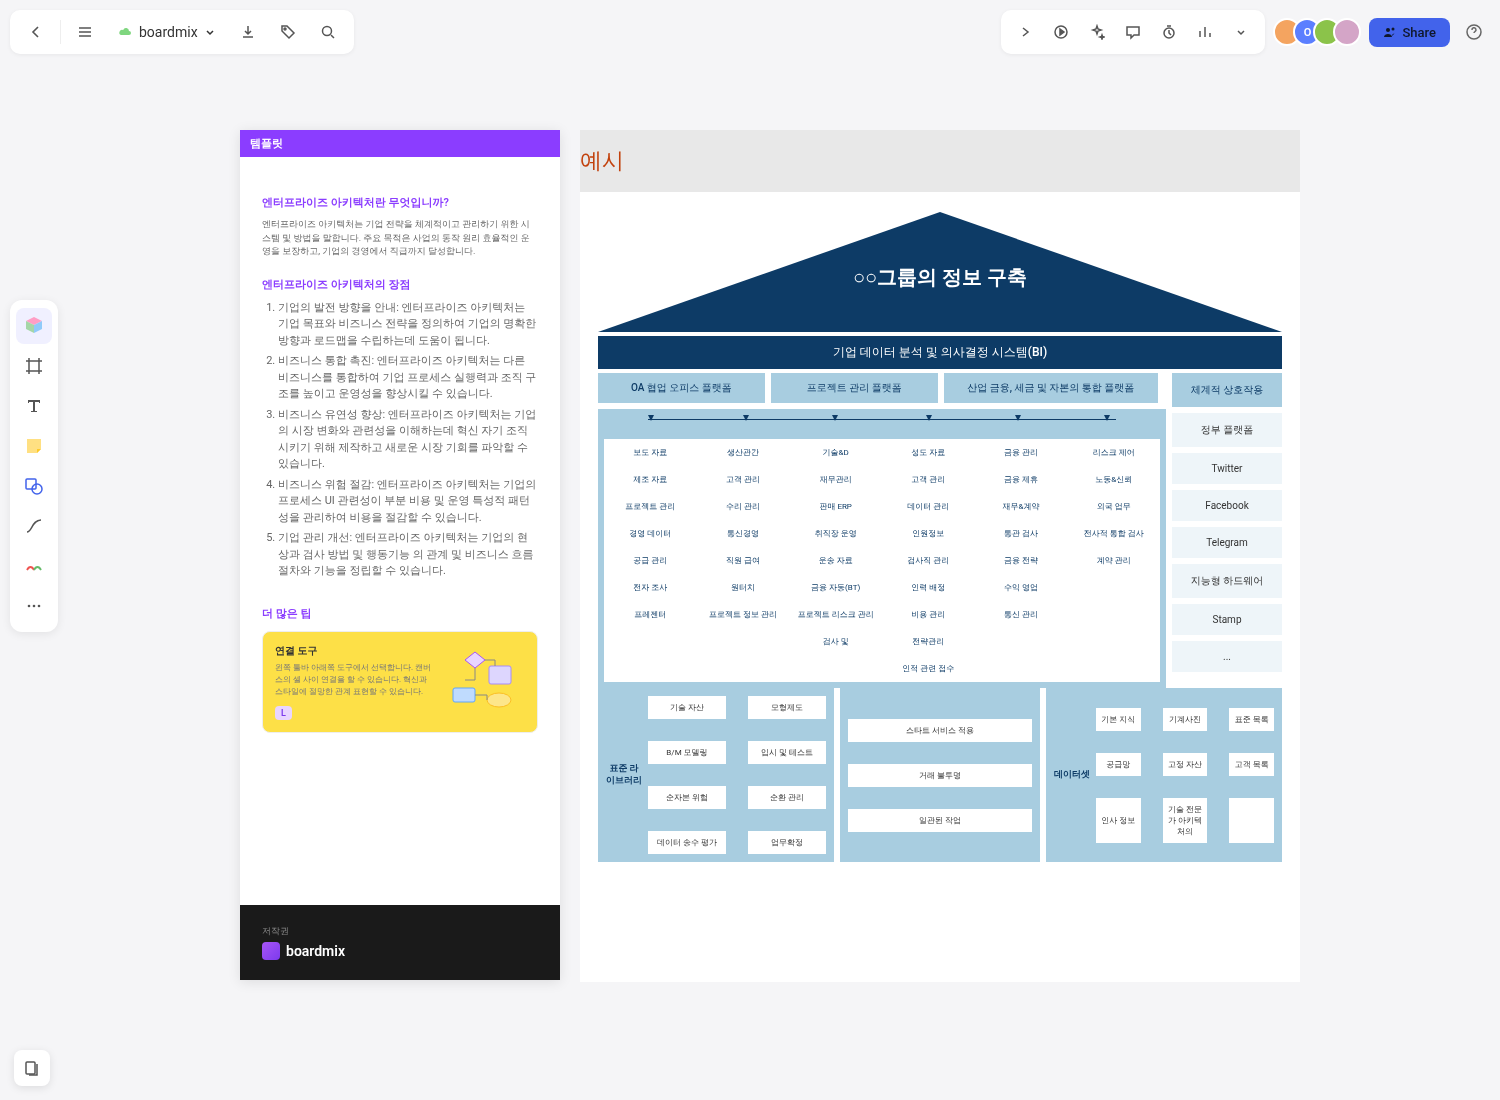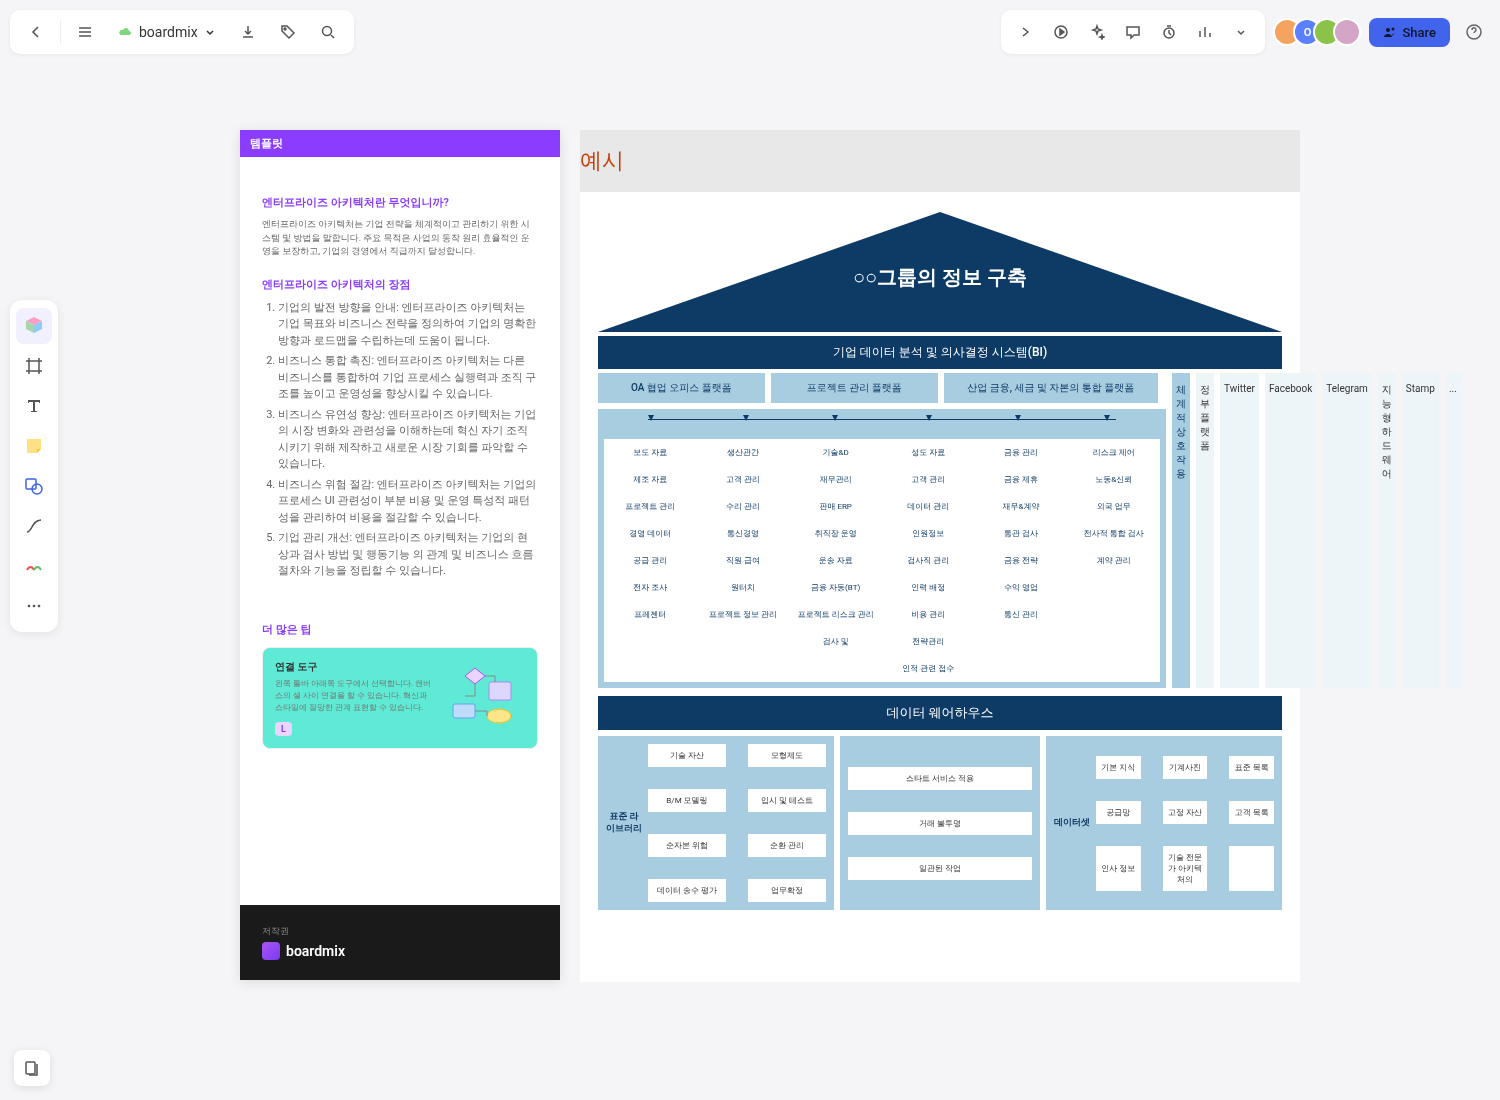--- a/index.html
+++ b/index.html
@@ -34,22 +34,22 @@
 .tcard{position:absolute;left:0;top:0;width:320px;height:850px;background:#fff;box-shadow:0 2px 12px rgba(0,0,0,.1);overflow:hidden}
 .tcard-head{background:#8b3dff;color:#fff;font-size:11px;font-weight:600;padding:6px 10px}
 .tcard-body{padding:20px 22px}
 .tcard-logo{display:flex;align-items:center;gap:6px;margin-bottom:20px}
 .tcard-logo-icon{width:26px;height:26px;background:linear-gradient(135deg,#a855f7,#7c3aed);border-radius:6px 6px 6px 12px}
 .tcard-title{font-size:17px;font-weight:700;color:#222}
 .tcard-sub{color:#8b3dff;font-size:11px;font-weight:600;margin:18px 0 8px}
 .tcard-p{font-size:9px;color:#666;line-height:1.5;margin-bottom:4px}
 .tcard-ol{padding-left:16px}
 .tcard-ol li{font-size:11px;color:#666;line-height:1.5;margin-bottom:4px}
-.tcard-tip{margin-top:42px}
-.tcard-tipbox{background:#5eead4;border:1px solid #eee;border-radius:8px;padding:12px;margin-top:10px;display:flex;gap:10px}
+.tcard-tip{margin-top:26px}
+.tcard-tipbox{background:#fde047;border:1px solid #eee;border-radius:8px;padding:12px;margin-top:10px;display:flex;gap:10px}
 .tcard-tiptxt{flex:1}
 .tcard-tiptitle{font-size:10px;font-weight:600;color:#333;margin-bottom:4px}
 .tcard-tipdesc{font-size:8px;color:#777;line-height:1.5}
 .tcard-tipbadge{display:inline-block;background:#e9d5ff;color:#7c3aed;font-size:9px;font-weight:600;padding:2px 6px;border-radius:4px;margin-top:8px}
 .tcard-tipimg{width:80px;height:70px;position:relative}
 .tcard-foot{position:absolute;bottom:0;left:0;right:0;background:#1a1a1a;color:#888;font-size:9px;padding:20px 22px}
 .tcard-foot-brand{display:flex;align-items:center;gap:6px;margin-top:4px}
 .tcard-foot-brand span{color:#fff;font-size:14px;font-weight:600}
 .tcard-foot-icon{width:18px;height:18px;background:linear-gradient(135deg,#a855f7,#7c3aed);border-radius:4px}
 
@@ -65,21 +65,21 @@
 .plat-row{display:flex;gap:6px;margin:6px 4px}
 .plat{flex:1;background:#a8cde0;color:#0d3b66;text-align:center;font-size:10px;font-weight:500;padding:8px 4px}
 .plat.wide{flex:1.3}
 .main-row{display:flex;gap:6px;margin:0 4px}
 .grid-col{flex:1;background:#a8cde0;padding:6px}
 .grid{display:grid;grid-template-columns:repeat(6,1fr);}
 .cell{background:#fff;color:#0d3b66;font-size:8px;text-align:center;padding:8px 2px;min-height:26px;display:flex;align-items:center;justify-content:center}
 .arrow-line{height:20px;position:relative;margin-bottom:4px}
 .arrow-line::before{content:"";position:absolute;left:8%;right:8%;top:4px;height:1px;background:#0d3b66}
 .arrow-line .ah{position:absolute;top:0;width:0;height:0;border-left:3px solid transparent;border-right:3px solid transparent;border-top:6px solid #0d3b66}
-.side-col{width:110px;display:flex;flex-direction:row;gap:6px}
+.side-col{width:110px;display:flex;flex-direction:column;gap:6px}
 .side-title{background:#a8cde0;color:#0d3b66;text-align:center;font-size:10px;font-weight:500;padding:10px 4px}
 .side-box{background:#eef5f9;color:#333;text-align:center;font-size:10px;padding:10px 4px}
 .dw-bar{background:#0d3b66;color:#fff;text-align:center;font-size:13px;font-weight:500;padding:8px;margin:8px 4px 6px}
 .bottom-row{display:flex;gap:6px;margin:0 4px}
 .bot-section{flex:1;background:#a8cde0;padding:8px;display:flex;gap:6px;align-items:center}
 .bot-label{writing-mode:horizontal-tb;font-size:9px;font-weight:600;color:#0d3b66;width:36px;text-align:center;line-height:1.3}
 .bot-grid{flex:1;display:grid;gap:22px}
 .bot-grid.g2{grid-template-columns:repeat(2,1fr)}
 .bot-grid.g3{grid-template-columns:repeat(3,1fr)}
 .bot-cell{background:#fff;color:#333;font-size:8px;text-align:center;padding:6px 3px;display:flex;align-items:center;justify-content:center}
@@ -381,21 +381,20 @@
           <div class="side-title">체계적 상호작용</div>
           <div class="side-box">정부 플랫폼</div>
           <div class="side-box">Twitter</div>
           <div class="side-box">Facebook</div>
           <div class="side-box">Telegram</div>
           <div class="side-box">지능형 하드웨어</div>
           <div class="side-box">Stamp</div>
           <div class="side-box">...</div>
         </div>
       </div>
-      <div class="dw-bar">데이터 웨어하우스</div>
       <div class="bottom-row">
         <div class="bot-section">
           <div class="bot-label">표준 라이브러리</div>
           <div class="bot-grid g2" id="libgrid">
               <div class="bot-cell">기술 자산</div>
               <div class="bot-cell">모형제도</div>
               <div class="bot-cell">B/M 모델링</div>
               <div class="bot-cell">입시 및 테스트</div>
               <div class="bot-cell">순자본 위험</div>
               <div class="bot-cell">순환 관리</div>

